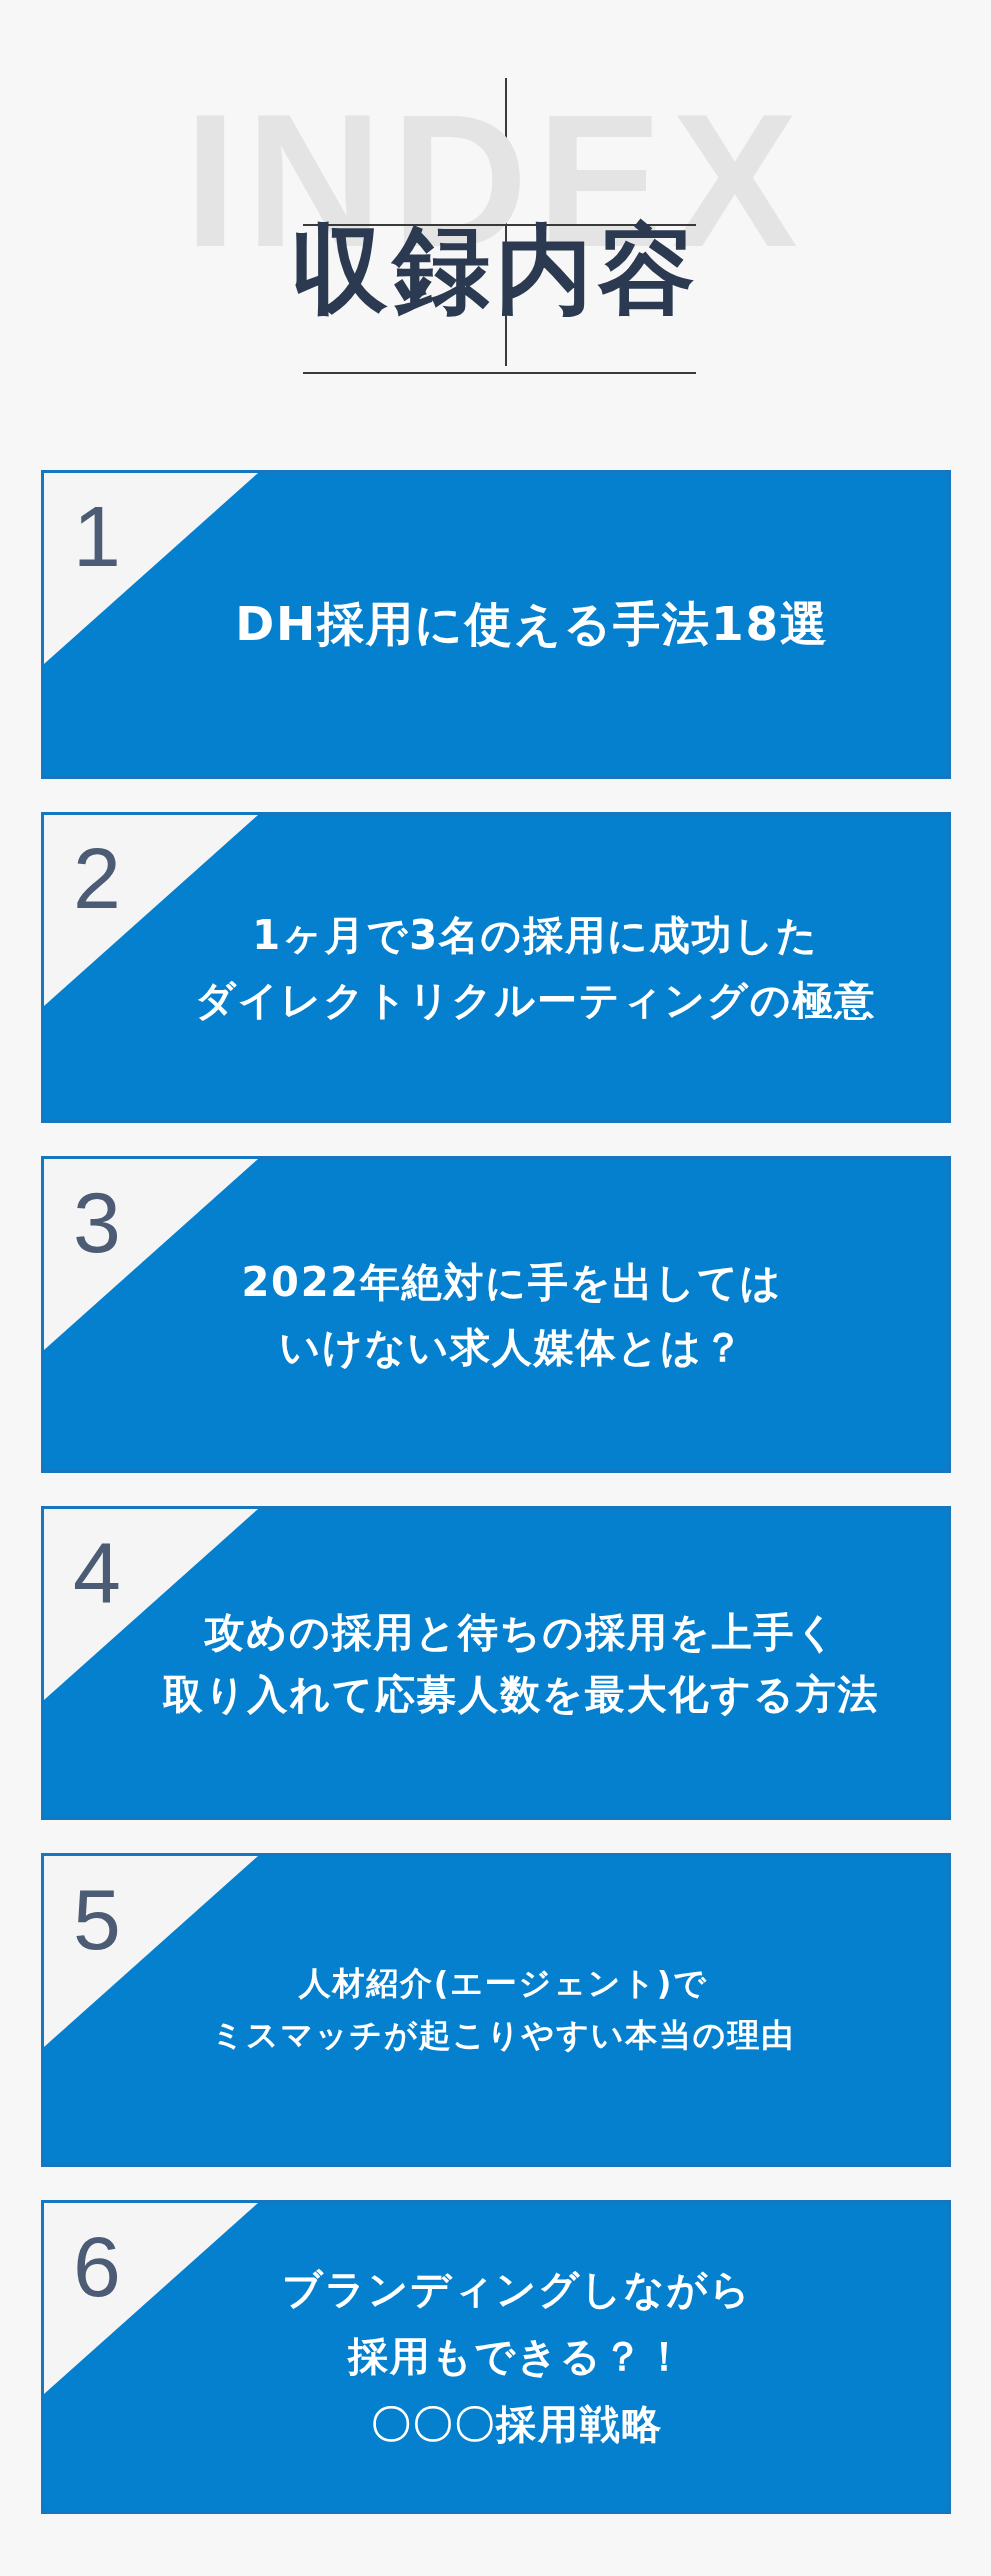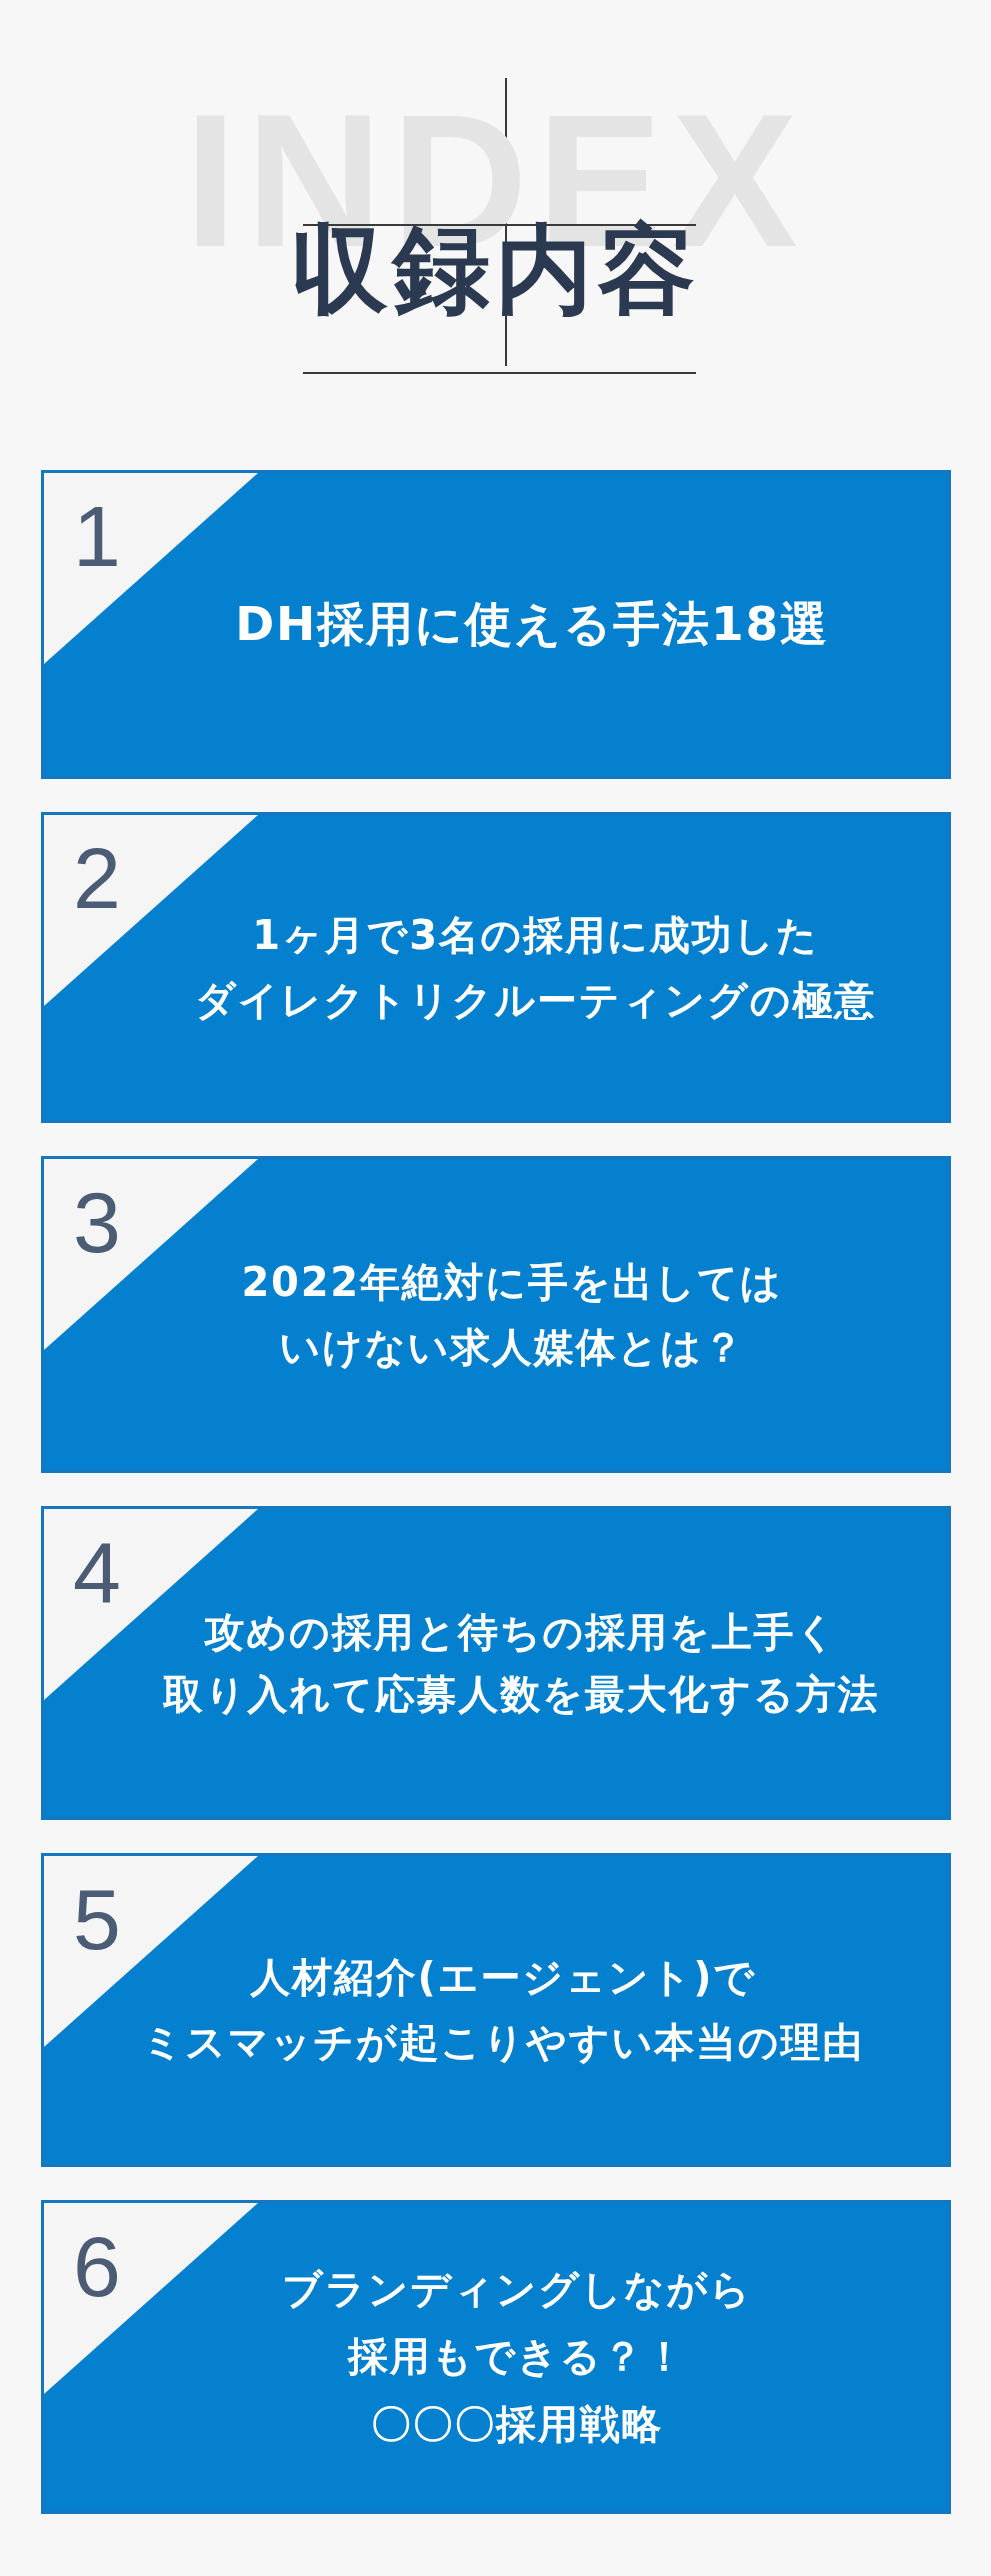--- a/index.html
+++ b/index.html
@@ -158,21 +158,21 @@
     letter-spacing:1.8px;
   }
 
   .card-text .line { white-space:nowrap; }
 
   
   .card-1 .card-text { font-size:47px; line-height:1.25; padding-left:108px; padding-right:36px;text-align:center; }
   .card-2 .card-text { font-size:40px; line-height:1.62; padding-left:86px; padding-right:7px; }
   .card-3 .card-text { font-size:40px; line-height:1.62; padding-right:54px; }
   .card-4 .card-text { font-size:40px; line-height:1.55; padding-left:63px; padding-right:12.6px; }
-  .card-5 .card-text { font-size:40px; line-height:1.62; padding-left:27px; padding-right:12.6px; }
+  .card-5 .card-text { font-size:32px; line-height:1.62; padding-left:27px; padding-right:12.6px; }
   .card-6 .card-text { font-size:40px; line-height:1.68; padding-left:90px; padding-right:48px; }
 </style>
 </head>
 <body>
 
 <div class="page">
 
   <div class="header">
 
     <div class="header-vrule"></div>

